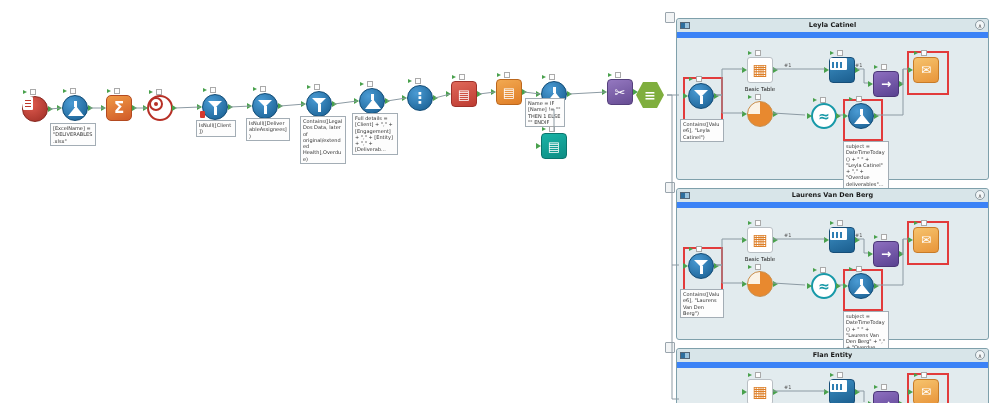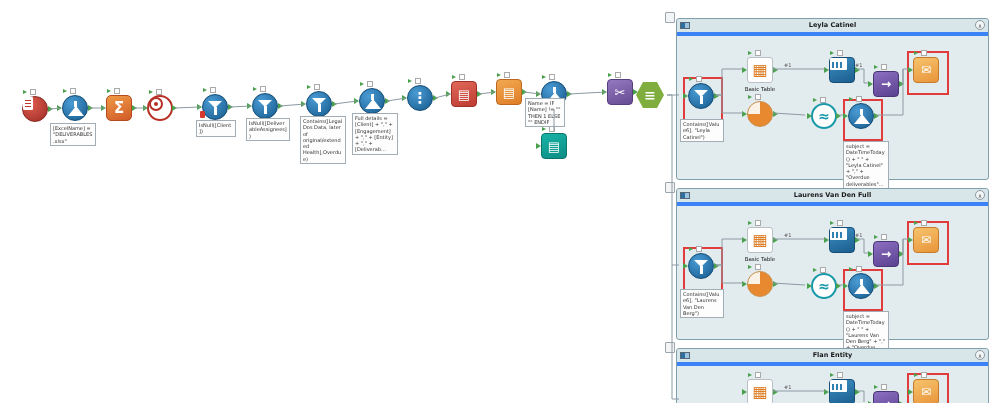--- a/index.html
+++ b/index.html
@@ -58,21 +58,21 @@
   .st::after{content:"";position:absolute;left:7px;top:0;width:6px;height:6px;background:#fdfdfd;border:1px solid #aaa;box-sizing:border-box}
 
   
   .ann{position:absolute;background:#fdfdfd;border:1px solid #a3adb5;color:#333;font-size:5px;line-height:1.25;padding:1px 2px;box-sizing:border-box;word-wrap:break-word}
   .lbl{position:absolute;font-size:5.5px;color:#222;text-align:center}
   .cl{position:absolute;font-size:5px;color:#555}
   .warn{position:absolute;width:5px;height:7px;background:#d63a2f;border-radius:1px}
 
   
   .cbox{position:absolute;left:676px;width:313px;background:#e2ebee;border:1px solid #7fa0ab;border-radius:3px;box-sizing:border-box}
-  .hdr{position:relative;height:13px;background:#d8e5e9;border-bottom:4px solid #3b82f6;border-radius:3px 3px 0 0}
+  .hdr{position:relative;height:13px;background:#d8e5e9;border-bottom:6px solid #3b82f6;border-radius:3px 3px 0 0}
   .ttl{position:absolute;left:0;right:0;top:2px;text-align:center;font-size:6.5px;font-weight:bold;color:#1a1a1a}
   .hico{position:absolute;left:3px;top:3px;width:10px;height:7px;background:linear-gradient(90deg,#2e6e9e 55%,#9cc4de 55%);border:1px solid #567;box-sizing:border-box}
   .clps{position:absolute;right:3px;top:1px;width:10px;height:10px;border:1px solid #8a9aa2;border-radius:50%;background:#f2f6f7;color:#555;font-size:6px;line-height:9px;text-align:center;box-sizing:border-box}
   .hl{position:absolute;border:2px solid #e23b3b}
   .ctag{position:absolute;width:8px;height:9px;background:#f2f4f5;border:1px solid #9aa5ad;border-radius:1px}
 
   #wires{position:absolute;left:0;top:0;pointer-events:none}
   #wires polyline{fill:none;stroke:#8c9aa3;stroke-width:1}
 </style>
 </head>
@@ -261,21 +261,21 @@
     <div class="tool t-email" style="left:236px;top:38px">
       <span class="st"></span>
       <i class="ai"></i>
       <span class="icon glyph">✉</span>
     </div>
   </div>
 
   <div class="cbox" style="top:188px;height:152px">
     <div class="hdr">
       <span class="hico"></span>
-      <span class="ttl">Laurens Van Den Full</span>
+      <span class="ttl">Laurens Van Den Berg</span>
       <span class="clps">∧</span>
     </div>
     <div class="hl" style="left:6px;top:58px;width:36px;height:40px"></div>
     <div class="tool round t-filter" style="left:11px;top:64px">
       <span class="st"></span>
       <i class="ai"></i>
       <span class="icon funnel"></span>
       <i class="ao"></i>
     </div>
     <div class="ann" style="left:3px;top:100px;width:44px">Contains([Value6], "Laurens Van Den Berg")</div>

